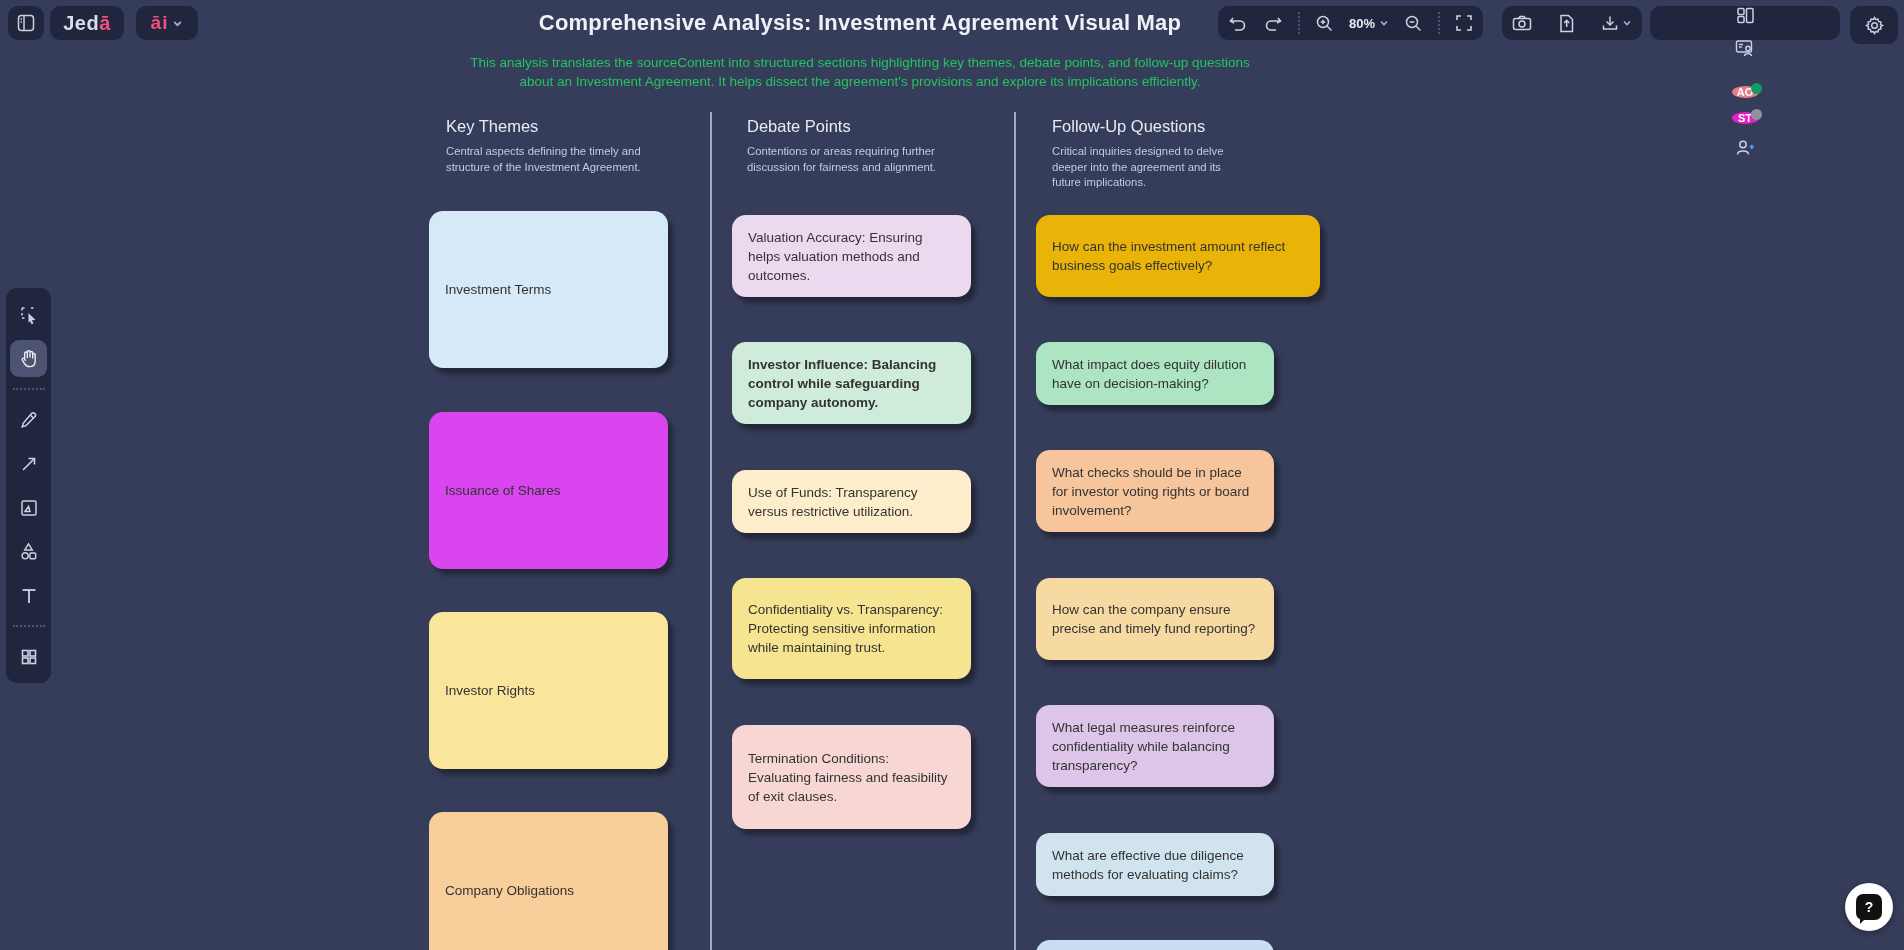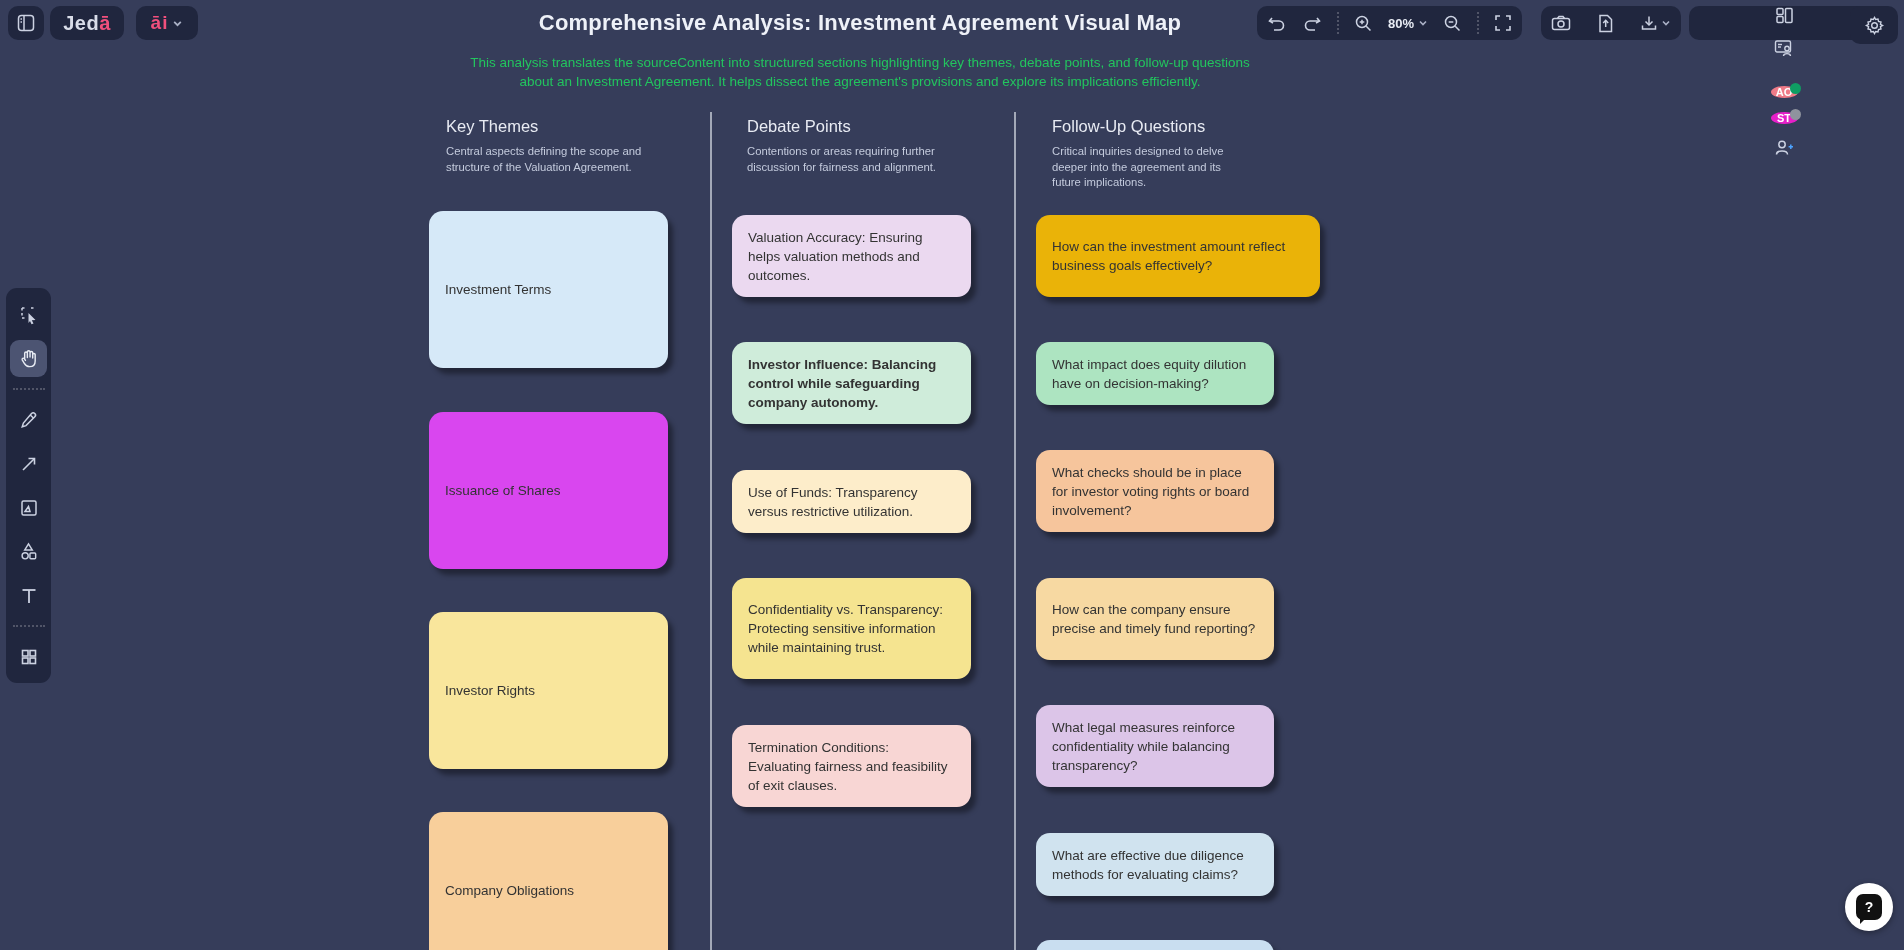--- a/index.html
+++ b/index.html
@@ -8,21 +8,21 @@
     background:#363d5a;
     font-family:"Liberation Sans", sans-serif;
     -webkit-font-smoothing:antialiased;
   }
   
   .tbtn, .tgroup{
     position:absolute;top:6px;height:34px;
     background:#20263e;border-radius:10px;
     display:flex;align-items:center;color:#ccd2e2;
   }
-  .tgroup{padding:0 10px;gap:14px;margin-left:39px;}
+  .tgroup{padding:0 10px;gap:14px;}
   .tbtn{justify-content:center;}
   .icon{display:flex;align-items:center;justify-content:center;}
   .icon svg{display:block;}
   .vdot{width:0;height:22px;border-left:2px dotted rgba(255,255,255,0.22);}
   .hdot{height:0;width:32px;border-top:2px dotted rgba(255,255,255,0.22);margin:4px auto;}
   .logo-text{font-size:20px;font-weight:bold;color:#d9dde9;letter-spacing:.5px;}
   .logo-accent{color:#f1507d;}
   .ai-text{font-size:19px;font-weight:bold;color:#f1507d;letter-spacing:1px;}
   .zoom-label{font-size:13px;font-weight:bold;color:#e8ecf4;display:flex;align-items:center;gap:4px;}
   .avatar{width:27px;height:27px;border-radius:50%;display:flex;align-items:center;justify-content:center;
@@ -276,36 +276,36 @@
       <rect x="3.5" y="11" width="5.5" height="5.5"></rect>
         <rect x="11" y="11" width="5.5" height="5.5"></rect>
     </svg>
   </div>
 </div>
 
 <div class="col-divider" style="left:710px;"></div>
 <div class="col-divider" style="left:1014px;"></div>
 
 <div class="col-title" style="left:446px;top:117px;">Key Themes</div>
-<div class="col-desc" style="left:446px;top:144px;">Central aspects defining the scope and structure of the Valuation Agreement.</div>
+<div class="col-desc" style="left:446px;top:144px;">Central aspects defining the timely and structure of the Investment Agreement.</div>
 <div class="col-title" style="left:747px;top:117px;">Debate Points</div>
 <div class="col-desc" style="left:747px;top:144px;">Contentions or areas requiring further discussion for fairness and alignment.</div>
 <div class="col-title" style="left:1052px;top:117px;">Follow-Up Questions</div>
 <div class="col-desc" style="left:1052px;top:144px;width:200px;">Critical inquiries designed to delve deeper into the agreement and its future implications.</div>
 
 <div id="notes-layer">
     <div class="note" style="left: 429px; top: 211px; width: 239px; height: 157px; background: rgb(214, 233, 248);">Investment Terms</div>
     <div class="note" style="left: 429px; top: 412px; width: 239px; height: 157px; background: #d946ef;">Issuance of Shares</div>
     <div class="note" style="left: 429px; top: 612px; width: 239px; height: 157px; background: rgb(249, 230, 156);">Investor Rights</div>
     <div class="note" style="left: 429px; top: 812px; width: 239px; height: 157px; background: rgb(248, 207, 155);">Company Obligations</div>
     <div class="note" style="left: 732px; top: 215px; width: 239px; height: 82px; background: rgb(235, 217, 240);">Valuation Accuracy: Ensuring helps valuation methods and outcomes.</div>
     <div class="note" style="left: 732px; top: 342px; width: 239px; height: 82px; background: rgb(207, 236, 218); font-weight: bold;">Investor Influence: Balancing control while safeguarding company autonomy.</div>
     <div class="note" style="left: 732px; top: 470px; width: 239px; height: 63px; background: rgb(253, 237, 202);">Use of Funds: Transparency versus restrictive utilization.</div>
     <div class="note" style="left: 732px; top: 578px; width: 239px; height: 101px; background: rgb(245, 228, 144);">Confidentiality vs. Transparency: Protecting sensitive information while maintaining trust.</div>
-    <div class="note" style="left: 732px; top: 725px; width: 239px; height: 82px; background: rgb(248, 214, 212);">Termination Conditions: Evaluating fairness and feasibility of exit clauses.</div>
+    <div class="note" style="left: 732px; top: 725px; width: 239px; height: 104px; background: rgb(248, 214, 212);">Termination Conditions: Evaluating fairness and feasibility of exit clauses.</div>
     <div class="note" style="left: 1036px; top: 215px; width: 284px; height: 82px; background: #eab308;">How can the investment amount reflect business goals effectively?</div>
     <div class="note" style="left: 1036px; top: 342px; width: 238px; height: 63px; background: rgb(173, 228, 193);">What impact does equity dilution have on decision-making?</div>
     <div class="note" style="left: 1036px; top: 450px; width: 238px; height: 82px; background: rgb(246, 197, 156);">What checks should be in place for investor voting rights or board involvement?</div>
     <div class="note" style="left: 1036px; top: 578px; width: 238px; height: 82px; background: rgb(247, 217, 162);">How can the company ensure precise and timely fund reporting?</div>
     <div class="note" style="left: 1036px; top: 705px; width: 238px; height: 82px; background: rgb(220, 197, 232);">What legal measures reinforce confidentiality while balancing transparency?</div>
     <div class="note" style="left: 1036px; top: 833px; width: 238px; height: 63px; background: rgb(208, 227, 239);">What are effective due diligence methods for evaluating claims?</div>
     <div class="note" style="left: 1036px; top: 940px; width: 238px; height: 60px; background: rgb(201, 222, 240);"></div>
   </div>
 
 <div class="help">

